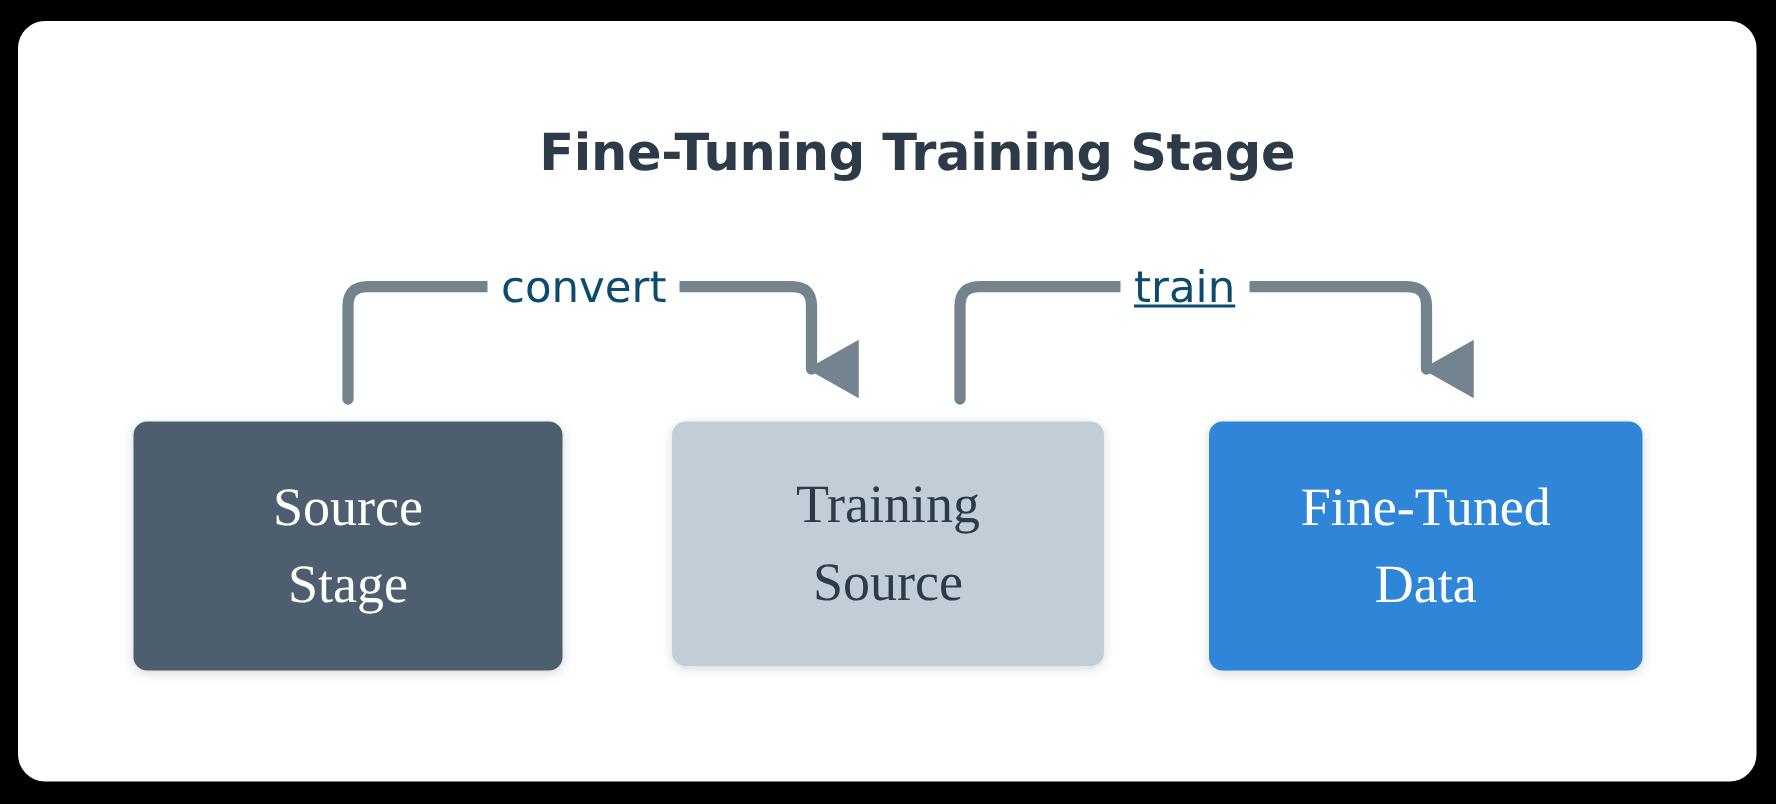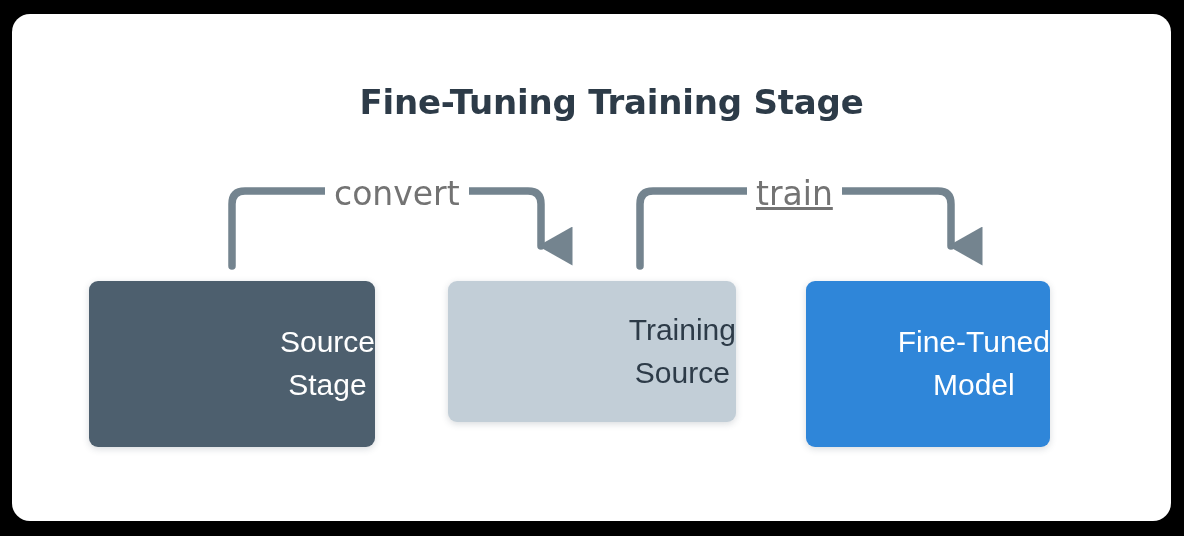--- a/index.html
+++ b/index.html
@@ -45,60 +45,60 @@
     position: absolute;
     left: 0;
     top: 0;
     width: 1159px;
     height: 507px;
     pointer-events: none;
   }
   .edge-label {
     position: absolute;
     font-family: "DejaVu Sans", "Liberation Sans", sans-serif;
-    font-size: 33px;
+    font-size: 29px;
     font-weight: normal;
-    color: #737373;
+    color: #0c4a6e;
     white-space: nowrap;
     background: #ffffff;
     padding: 0 9px;
     line-height: 1;
   }
   .node {
     position: absolute;
     border-radius: 9px;
     display: flex;
     align-items: center;
-    justify-content: flex-end;
+    justify-content: center;
     text-align: center;
-    font-family: Liberation Sans, sans-serif;
-    font-size: 30px;
+    font-family: Liberation Serif, serif;
+    font-size: 36px;
     line-height: 1.42;
     box-shadow: 0 2px 7px rgba(40,55,70,0.18);
   }
   .node-source {
     left: 77px;
     top: 267px;
     width: 286px;
     height: 166px;
     background: #4d5f6e;
     color: #ffffff;
   }
   .node-prompts {
     left: 436px;
     top: 267px;
     width: 288px;
-    height: 141px;
+    height: 163px;
     background: #c2ced7;
     color: #2d3b48;
   }
   .node-model {
     left: 794px;
     top: 267px;
-    width: 244px;
+    width: 289px;
     height: 166px;
     background: #2f86d9;
     color: #ffffff;
   }
   .node-label { display: block; }
 </style>
 </head>
 <body>
 
 <div class="stage">
@@ -132,18 +132,18 @@
     <div class="node node-prompts">
       <div>
         <span class="node-label">Training</span>
         <span class="node-label">Source</span>
       </div>
     </div>
 
     <div class="node node-model">
       <div>
         <span class="node-label">Fine-Tuned</span>
-        <span class="node-label">Model</span>
+        <span class="node-label">Data</span>
       </div>
     </div>
 
   </div>
 </div>
 
 </body></html>

